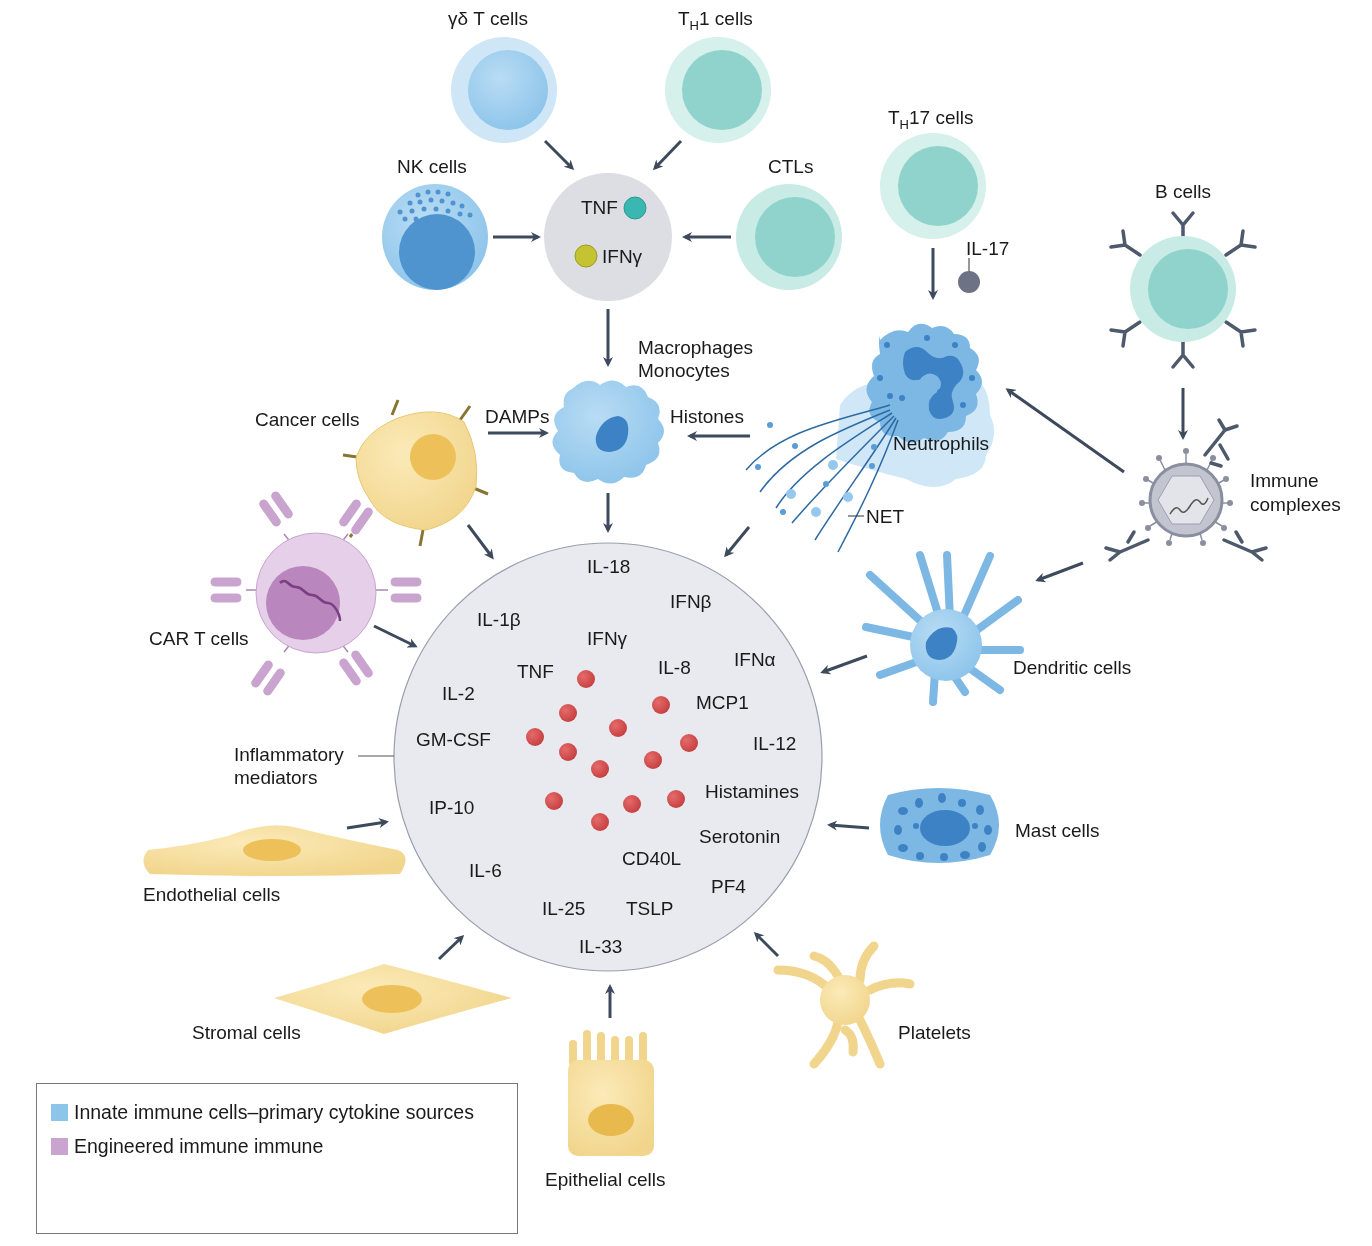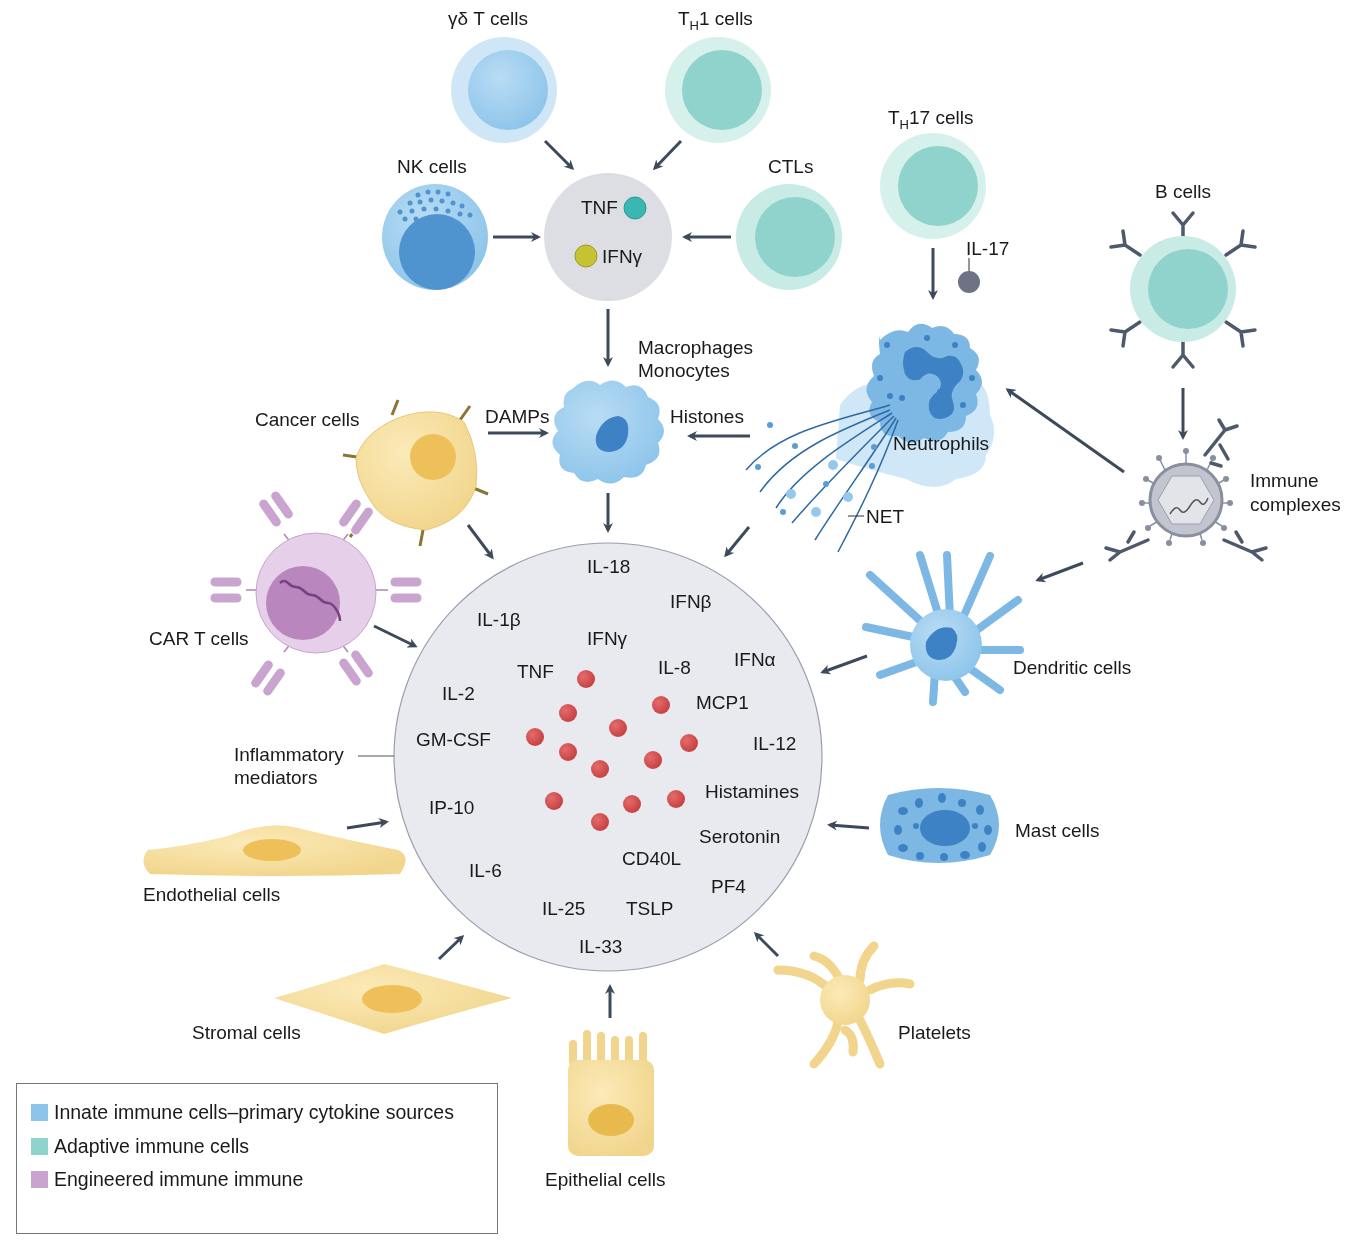--- a/index.html
+++ b/index.html
@@ -2,21 +2,21 @@
 <html><head>
 <meta charset="utf-8">
 <style>
   html, body { margin:0; padding:0; background:#ffffff; }
   body { width:1372px; height:1246px; position:relative; overflow:hidden;
          font-family:"Liberation Sans", sans-serif; color:#1a1a1a; }
   #diagram { position:absolute; left:0; top:0; width:1372px; height:1246px; }
   .lbl { font-family:"Liberation Sans", sans-serif; font-size:19px; fill:#1a1a1a; }
   .med { font-family:"Liberation Sans", sans-serif; font-size:19px; fill:#1a1a1a; }
   .arrow { stroke:#3d4a5c; stroke-width:3; fill:none; }
-  #legend { position:absolute; left:16px; top:1083px; width:482px; height:151px;
+  #legend { position:absolute; left:36px; top:1083px; width:482px; height:151px;
             border:1px solid #777; box-sizing:border-box; background:#fff; padding:12px 0 0 14px; }
   .legend-item { display:flex; align-items:center; height:33.5px; }
   .swatch { width:17px; height:17px; margin-right:6px; flex:0 0 auto; }
   .legend-text { font-family:"Liberation Sans", sans-serif; font-size:19.5px; color:#1a1a1a; white-space:nowrap; }
 </style>
 </head>
 <body>
 
 <svg id="diagram" viewBox="0 0 1372 1246" xmlns="http://www.w3.org/2000/svg">
   <defs>
@@ -408,20 +408,16 @@
     <line class="arrow" x1="778" y1="956" x2="756" y2="934" marker-end="url(#ah)"></line>
   </g>
 </svg>
 
 <div id="legend">
   <div class="legend-item">
     <span class="swatch" style="background:#8cc4ea"></span>
     <span class="legend-text">Innate immune cells–primary cytokine sources</span>
   </div>
   <div class="legend-item">
-    <span class="swatch" style="background:#8fd3cc"></span>
-    <span class="legend-text">Adaptive immune cells</span>
-  </div>
-  <div class="legend-item">
     <span class="swatch" style="background:#c9a4cf"></span>
     <span class="legend-text">Engineered immune immune</span>
   </div>
 </div>
 
 </body></html>

